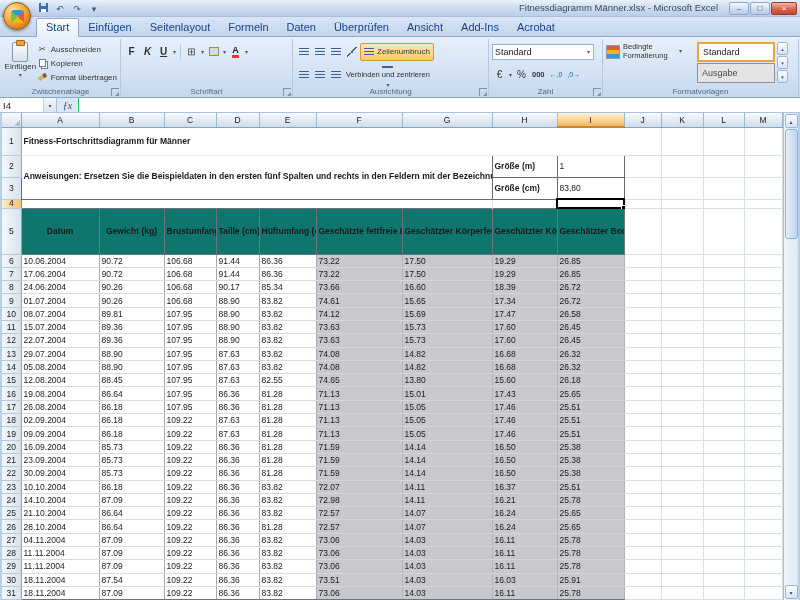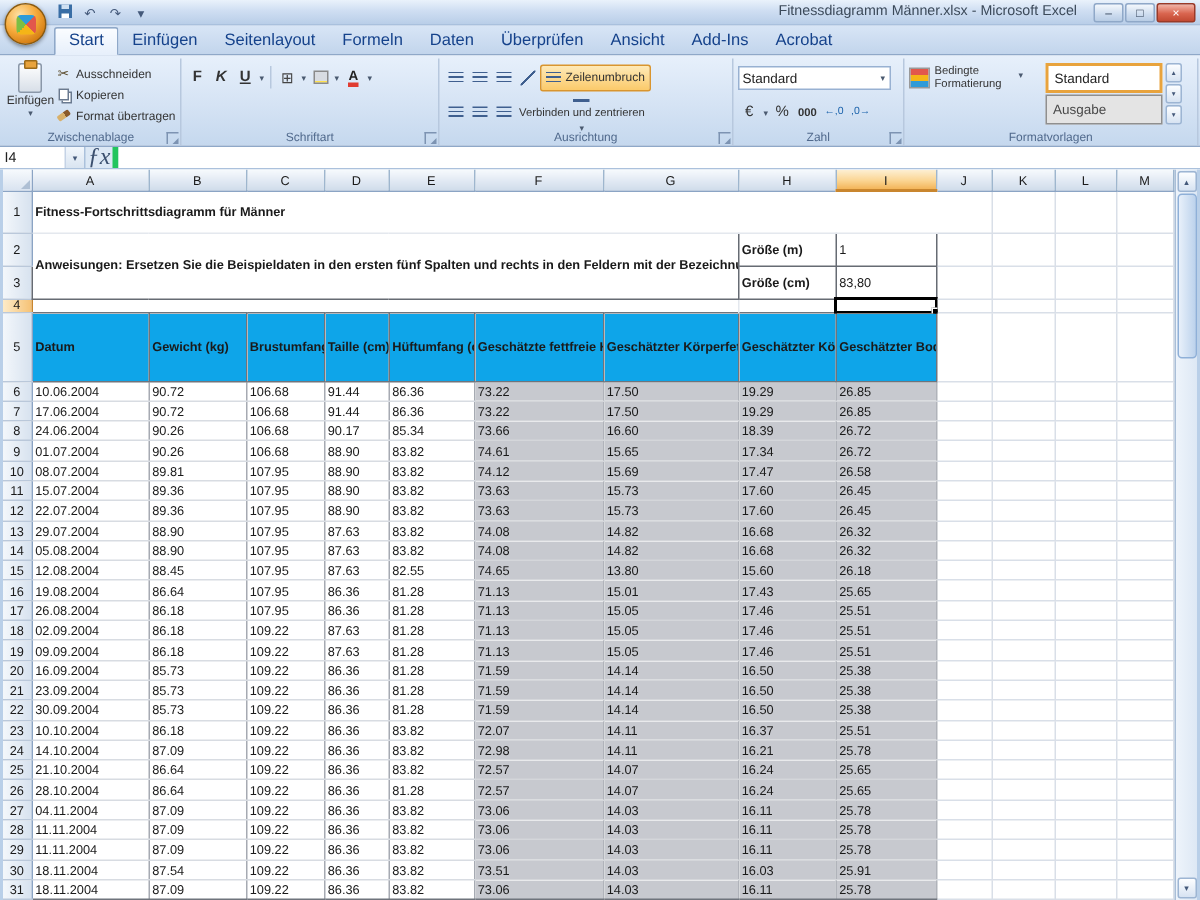--- a/index.html
+++ b/index.html
@@ -81,21 +81,21 @@
   .gitem { height:20px; margin:1px 1px 0; border:1px solid #b8c6da; background:#fff; font-size:9px; display:flex; align-items:center; padding:0 4px; color:#222; }
   .gitem.sel { border:2px solid #e8a33d; }
   .gitem.ausgabe { background:#e4e4e4; color:#4a4a4a; border-color:#8f8f8f; }
   .gscroll { width:13px; display:flex; flex-direction:column; gap:1px; padding:2px 1px; }
   .gs { height:13px; background:linear-gradient(#fdfeff,#d7e3f2); border:1px solid #9db5d3; border-radius:2px; font-size:5px; color:#44597a; display:flex; align-items:center; justify-content:center; }
 
   
   .fbar { height:15px; display:flex; background:#dce8f5; border-bottom:1px solid #abc1dc; }
   .namebox { width:44px; background:#fff; border-right:1px solid #c5d3e6; font-size:9.5px; padding:0 3px; display:flex; align-items:center; color:#222; }
   .nbcaret { width:13px; background:linear-gradient(#f2f7fc,#d9e4f1); border-right:1px solid #abc1dc; font-size:6px; color:#44597a; display:flex; align-items:center; justify-content:center; }
-  .fxbtn { width:22px; font-size:16px; font-style:italic; color:#3a4f6e; display:flex; align-items:center; justify-content:center; border-right:4px solid #22c55e; font-family:"Liberation Serif",serif;text-align:center; }
+  .fxbtn { width:22px; font-size:10px; font-style:italic; color:#3a4f6e; display:flex; align-items:center; justify-content:center; border-right:1px solid #22c55e; font-family:"Liberation Serif",serif;text-align:center; }
   .finput { flex:1; background:#fff; }
 
   
   .sheet { position:relative; height:487px; border-left:2px solid #b9cfe8; border-right:2px solid #b9cfe8; background:#fff; display:flex; overflow:hidden; }
   #grid { border-collapse:collapse; table-layout:fixed; width:780px; flex:none; align-self:flex-start; }
   #grid td { padding:0 2px; overflow:hidden; white-space:nowrap; font-size:8.5px; color:#1a1a1a; vertical-align:middle; }
   .em { border-right:1px solid #d9dfe8; border-bottom:1px solid #d9dfe8; background:#fff; }
   .corner { background:linear-gradient(#f7fafd,#d9e3f0); border-right:1px solid #8ba4c4; border-bottom:1px solid #8ba4c4; position:relative; }
   .corner::after { content:""; position:absolute; right:1px; bottom:1px; border-left:6px solid transparent; border-bottom:6px solid #aebfd4; }
   .ch { background:linear-gradient(#f7fafd,#e1e9f3 55%,#cfdcea); border-right:1px solid #9eb6ce; border-bottom:1px solid #8ba4c4; font-size:9.5px; color:#21445f; text-align:center; padding:0; }
@@ -103,21 +103,21 @@
   .rh { background:linear-gradient(90deg,#f3f7fb,#d7e2ef); border-right:1px solid #8ba4c4; border-bottom:1px solid #bac8da; font-size:8.5px; color:#21445f; text-align:center; padding:0; }
   .rh.sel { background:linear-gradient(90deg,#fdebc8,#f6c275); border-right:1px solid #c9862e; }
   .titlecell { font-size:17px; font-weight:bold; color:#000; border-bottom:1px solid #e4e8ee; padding-left:3px; }
   .instr { border:1px solid #666b73; background:#fff; color:#943634; font-size:7.5px; font-weight:bold; line-height:1.32; white-space:normal; vertical-align:top; padding:1px 3px; }
   .hlabel { border:1px solid #666b73; font-weight:bold; font-size:8.5px; background:#fff; }
   .hval { border:1px solid #666b73; font-size:8.5px; background:#fff; }
   .r4 { border-right:1px solid #e4e8ee; }
   .r4row td { line-height:5px; }
   .selcell { border:2px solid #000 !important; background:#fff; position:relative; overflow:visible !important; }
   .selcell::after { content:""; position:absolute; right:-2px; bottom:-2px; width:3px; height:3px; background:#000; border-left:1px solid #fff; border-top:1px solid #fff; }
-  .th { background:#0ea5e9; border:1px solid #6f747c; font-size:7.5px; font-weight:bold; line-height:1.18; white-space:normal; vertical-align:middle; padding:1px 2px; color:#000; }
+  .th { background:#0f766e; border:1px solid #6f747c; font-size:7.5px; font-weight:bold; line-height:1.18; white-space:normal; vertical-align:middle; padding:1px 2px; color:#000;text-align:center; }
   .dc { border-right:1px solid #a6aab2; border-bottom:1px solid #d8dce2; background:#fff; }
   .dc.c0 { border-left:1px solid #6f747c; }
   .dc.c8 { border-right:1px solid #6f747c; }
   .dc.gray { background:#c7c9cf; border-bottom:1px solid #d4d6da; border-right:1px solid #b0b3ba; }
   .lastrow td.dc { border-bottom:1px solid #6f747c; }
   .vscroll { width:16px; background:linear-gradient(90deg,#eef4fb,#dce7f4); border-left:1px solid #aabfd8; position:relative; flex:none; }
   .sb { position:absolute; left:1px; right:1px; height:14px; background:linear-gradient(#fdfeff,#d7e3f2); border:1px solid #9db5d3; border-radius:2px; font-size:6px; color:#44597a; display:flex; align-items:center; justify-content:center; }
   .sb.up { top:1px; } .sb.down { bottom:1px; }
   .thumb { position:absolute; left:1px; right:1px; top:16px; height:110px; background:linear-gradient(90deg,#e8f0fa,#bcd2ec); border:1px solid #8fb0d8; border-radius:3px; }
 </style>

